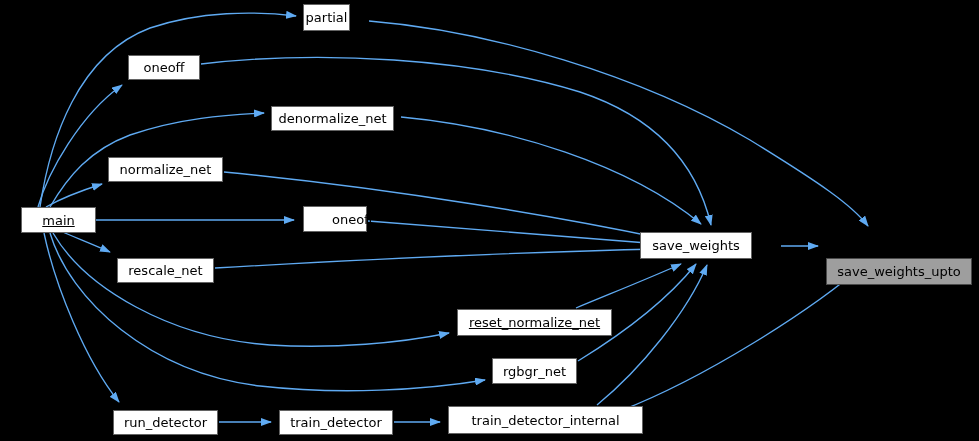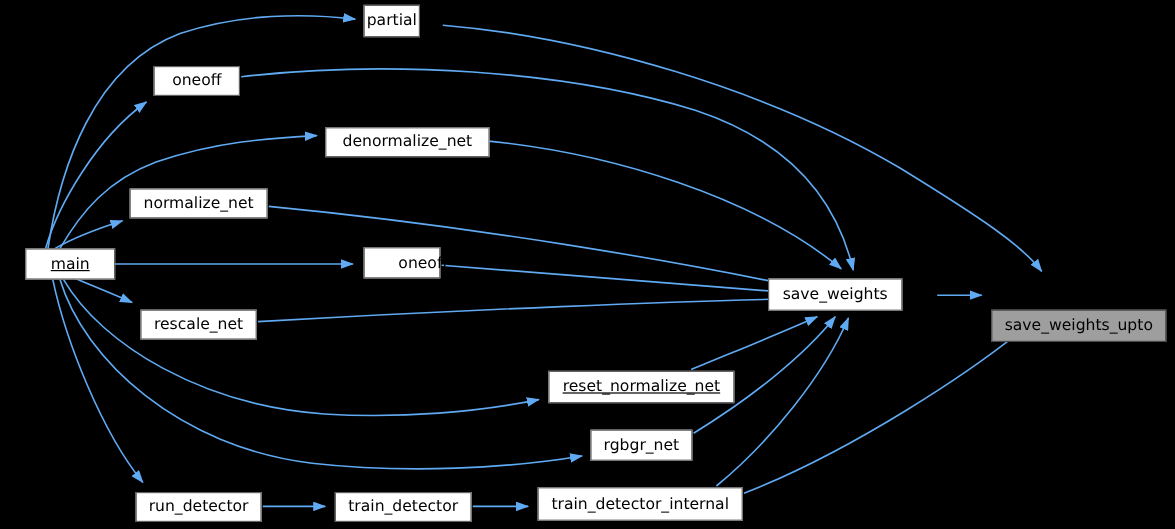--- a/index.html
+++ b/index.html
@@ -68,24 +68,24 @@
       <path d="M 576 308 C 612 293, 652 277, 681 264" class="edge" marker-end="url(#arrow)"></path>
       <path d="M 578 361 C 622 334, 668 299, 696 264" class="edge" marker-end="url(#arrow)"></path>
       <path d="M 597 405 C 642 368, 687 312, 707 265" class="edge" marker-end="url(#arrow)"></path>
       <path d="M 620 411 C 705 378, 812 310, 866 263" class="edge" marker-end="url(#arrow)"></path>
       <path d="M 781 246 L 818 246" class="edge" marker-end="url(#arrow)"></path>
     </svg>
 
   <div class="node" style="left: 21px; top: 207px; width: 75px; height: 26px; text-decoration: underline;">main</div>
   <div class="node" style="left: 303px; top: 4px; width: 47px; height: 27px;">partial</div>
   <div class="node" style="left: 128px; top: 55px; width: 72px; height: 25px;">oneoff</div>
-  <div class="node" style="left: 271px; top: 106px; width: 137px; height: 25px;">denormalize_net</div>
+  <div class="node" style="left: 271px; top: 106px; width: 123px; height: 25px;">denormalize_net</div>
   <div class="node" style="left: 108px; top: 157px; width: 115px; height: 25px;">normalize_net</div>
   <div class="node" style="left: 303px; top: 206px; width: 64px; height: 26px; padding-left: 35px;">oneoff</div>
   <div class="node" style="left: 117px; top: 258px; width: 97px; height: 25px;">rescale_net</div>
   <div class="node" style="left: 457px; top: 309px; width: 155px; height: 27px; text-decoration: underline;">reset_normalize_net</div>
   <div class="node" style="left: 492px; top: 358px; width: 85px; height: 26px;">rgbgr_net</div>
   <div class="node" style="left: 113px; top: 410px; width: 105px; height: 25px;">run_detector</div>
   <div class="node" style="left: 279px; top: 410px; width: 114px; height: 25px;">train_detector</div>
-  <div class="node" style="left: 448px; top: 406px; width: 171px; height: 28px;">train_detector_internal</div>
+  <div class="node" style="left: 448px; top: 406px; width: 195px; height: 28px;">train_detector_internal</div>
   <div class="node" style="left: 640px; top: 232px; width: 112px; height: 27px;">save_weights</div>
   <div class="node highlight" style="left: 826px; top: 218px; width: 146px; height: 27px; margin-top: 40px;">save_weights_upto</div>
 </div>
 
 </body></html>

